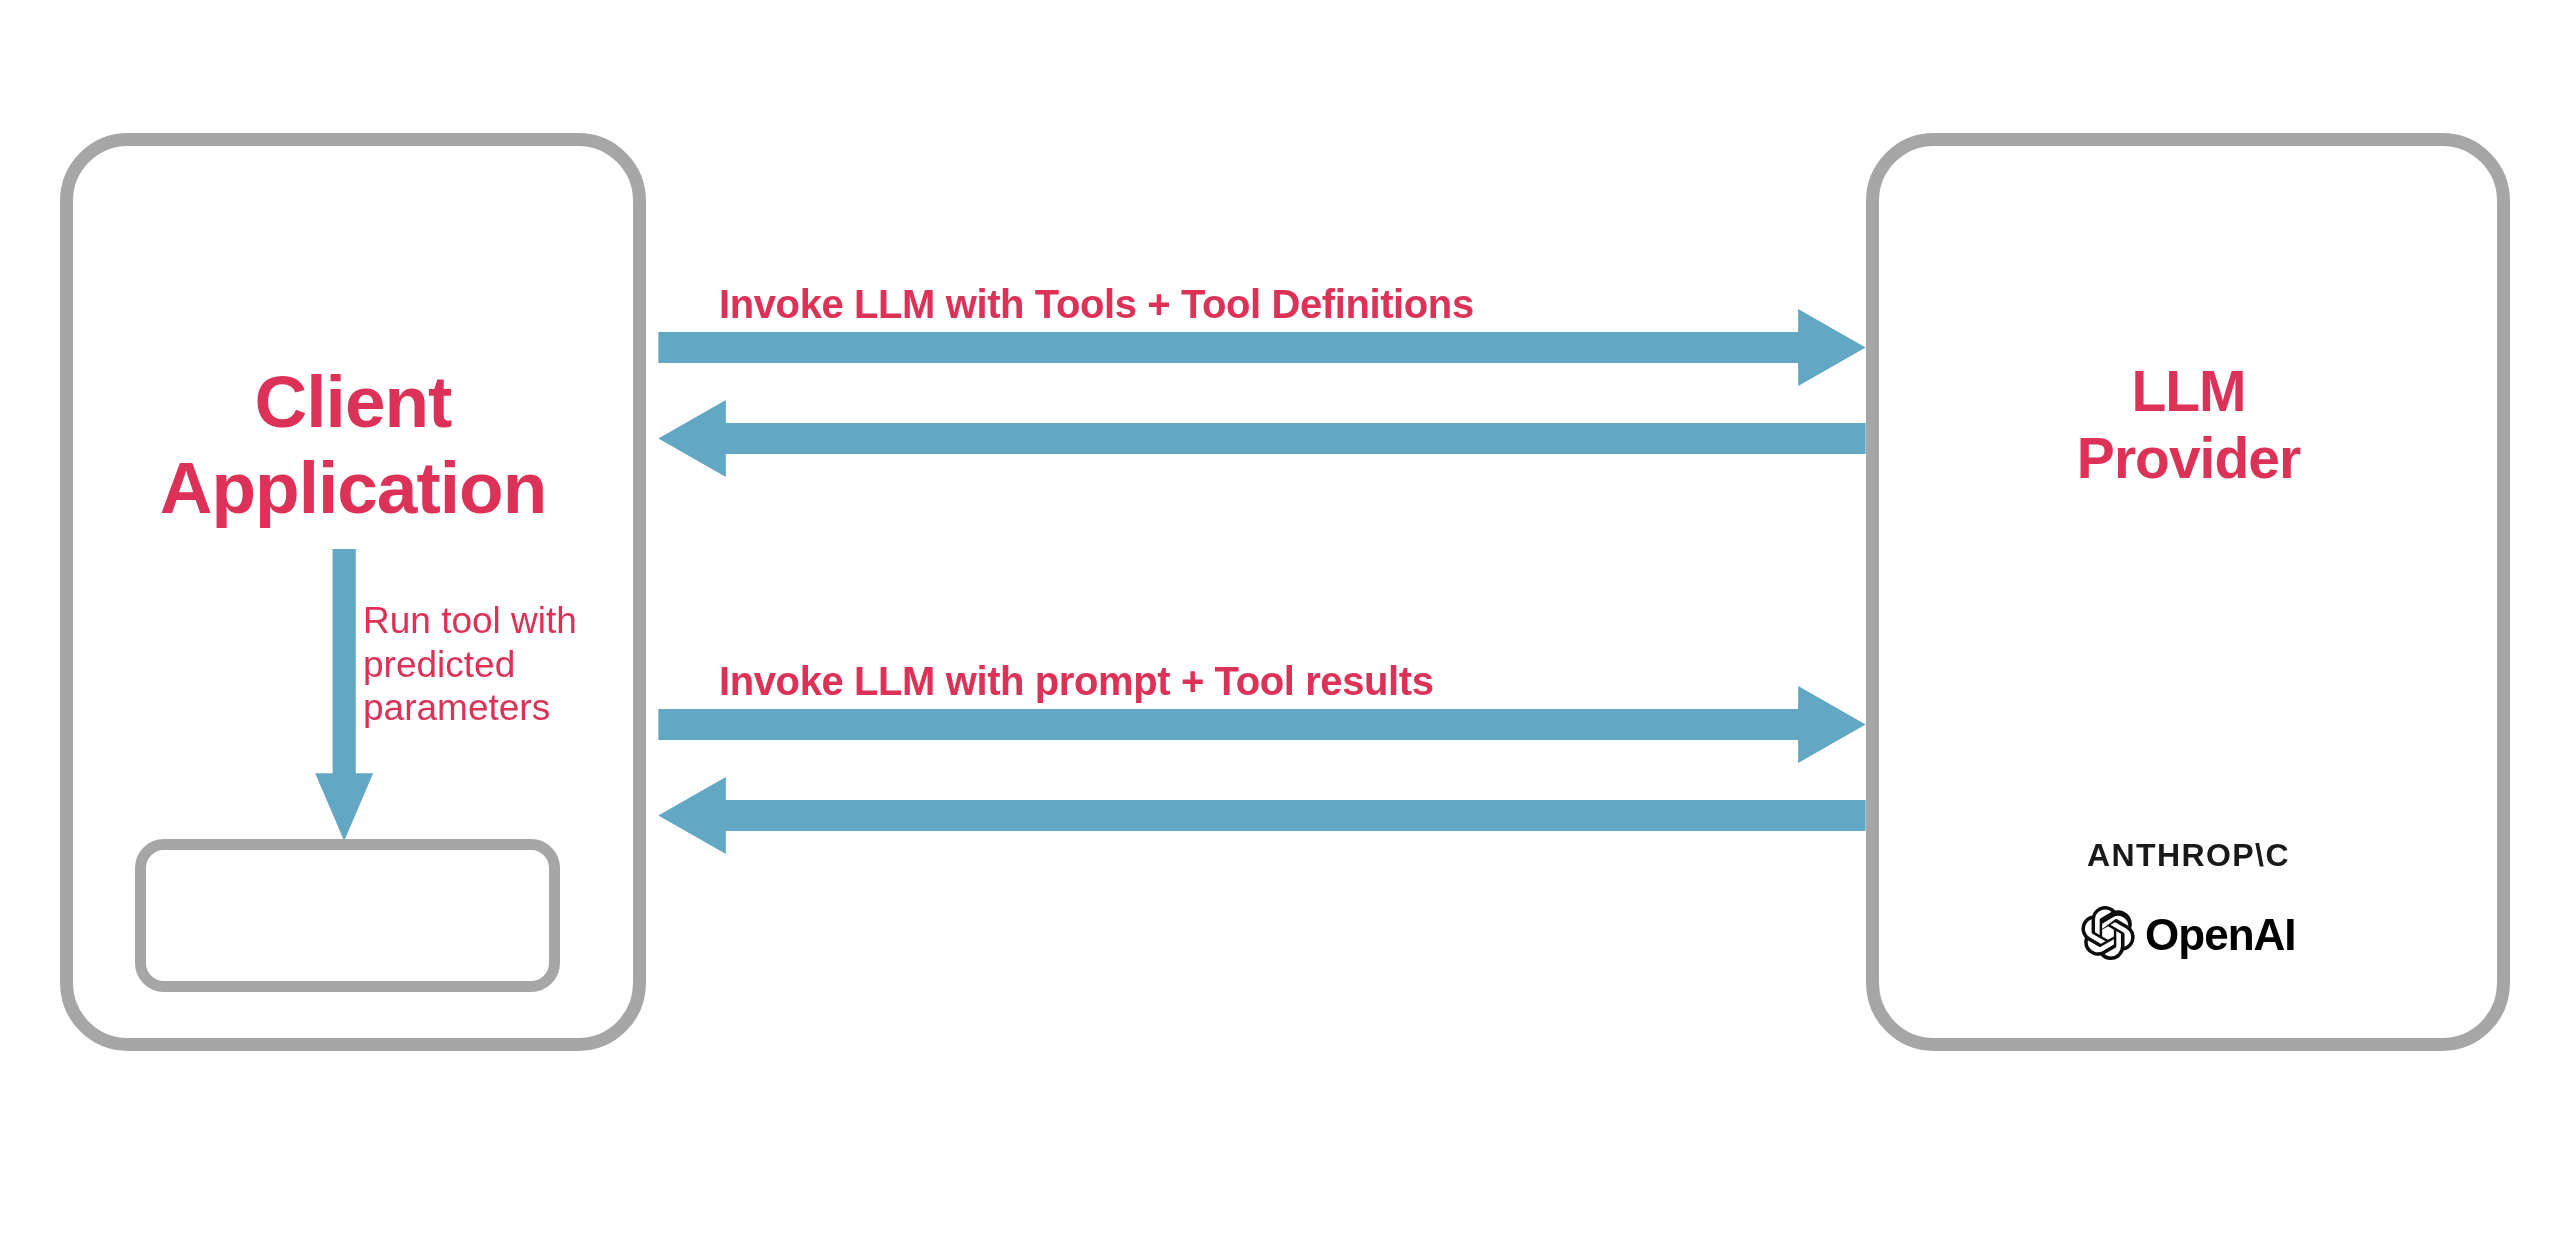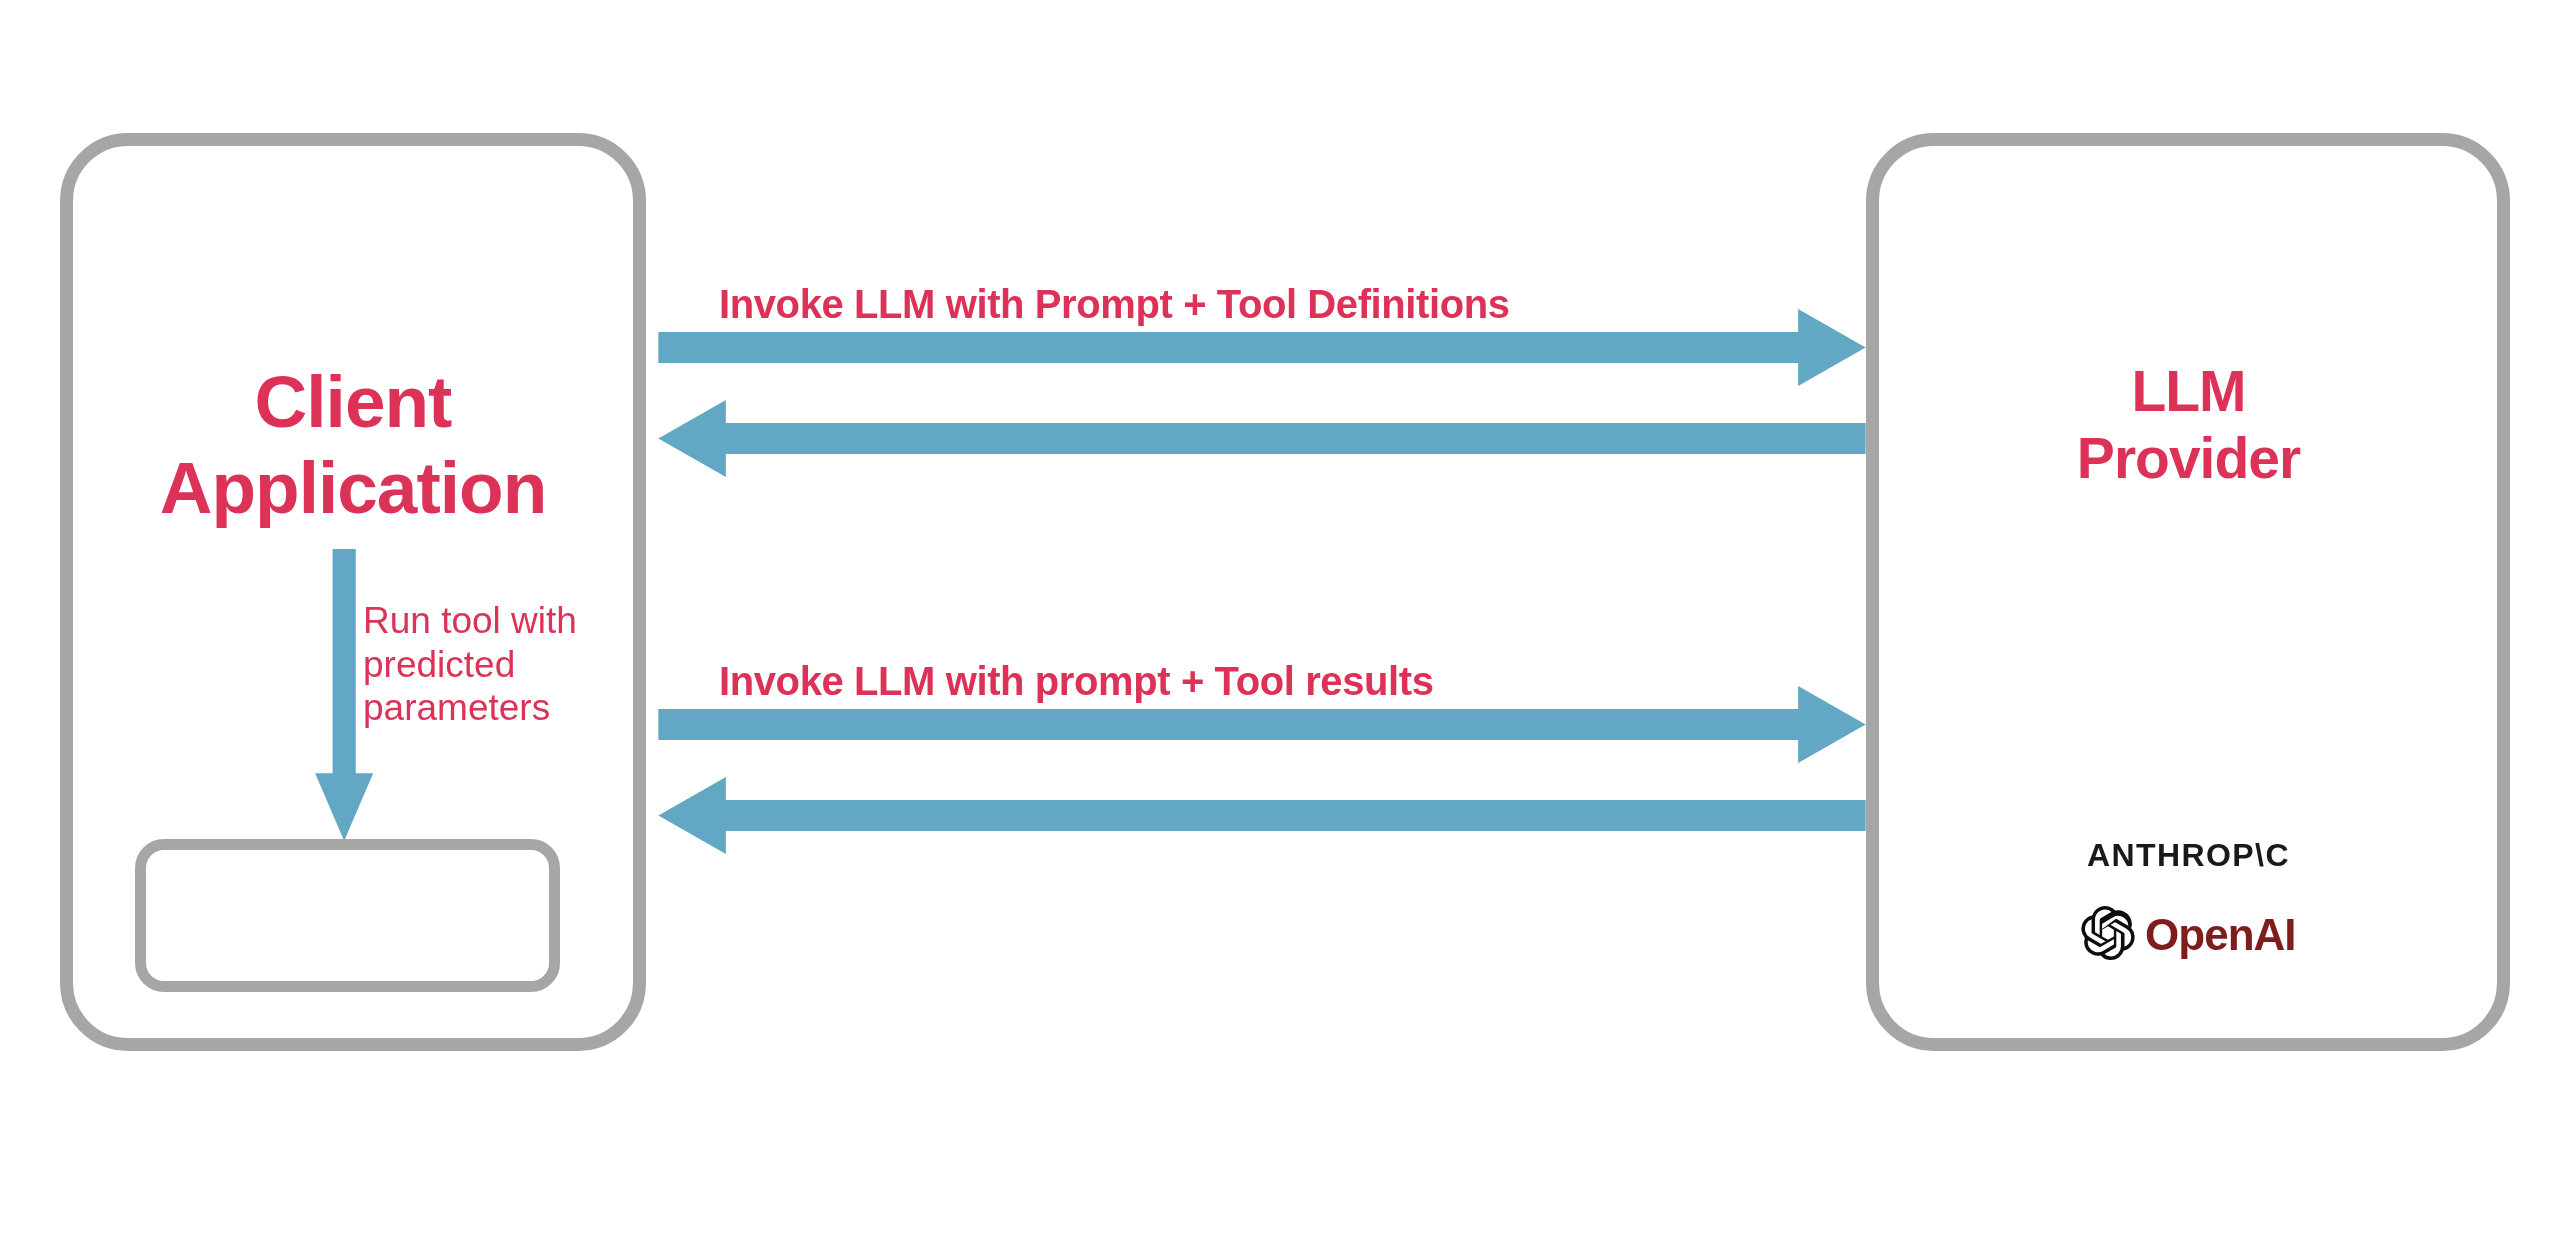--- a/index.html
+++ b/index.html
@@ -148,21 +148,21 @@
     left: 1894px;
     top: 906px;
     width: 589px;
     display: flex;
     align-items: center;
     justify-content: center;
     gap: 9.7px;
   }
   #openai-mark { display: block; }
   #openai-wordmark {
-    color: #7f1d1d;
+    color: #000000;
     font-size: 44px;
     font-weight: bold;
     letter-spacing: -1px;
   }
 </style>
 </head>
 <body>
 
 <div id="canvas">
 
@@ -181,21 +181,21 @@
 predicted
 parameters</div>
 
   <div class="node-box" id="tools-box"></div>
 
   <div class="h-arrow" id="arrow-invoke-1">
     <svg width="1210" height="81" viewBox="0 0 1252 84" xmlns="http://www.w3.org/2000/svg">
       <polygon points="0,26 1182,26 1182,2 1252,42 1182,82 1182,58 0,58" fill="#62a8c4"></polygon>
     </svg>
   </div>
-  <div class="edge-label" id="label-invoke-1">Invoke LLM with Prompt + Tool Definitions</div>
+  <div class="edge-label" id="label-invoke-1">Invoke LLM with Tools + Tool Definitions</div>
 
   <div class="h-arrow" id="arrow-response-1">
     <svg width="1210" height="81" viewBox="0 0 1252 84" xmlns="http://www.w3.org/2000/svg">
       <polygon points="1252,26 70,26 70,2 0,42 70,82 70,58 1252,58" fill="#62a8c4"></polygon>
     </svg>
   </div>
 
   <div class="h-arrow" id="arrow-invoke-2">
     <svg width="1210" height="81" viewBox="0 0 1252 84" xmlns="http://www.w3.org/2000/svg">
       <polygon points="0,26 1182,26 1182,2 1252,42 1182,82 1182,58 0,58" fill="#62a8c4"></polygon>

